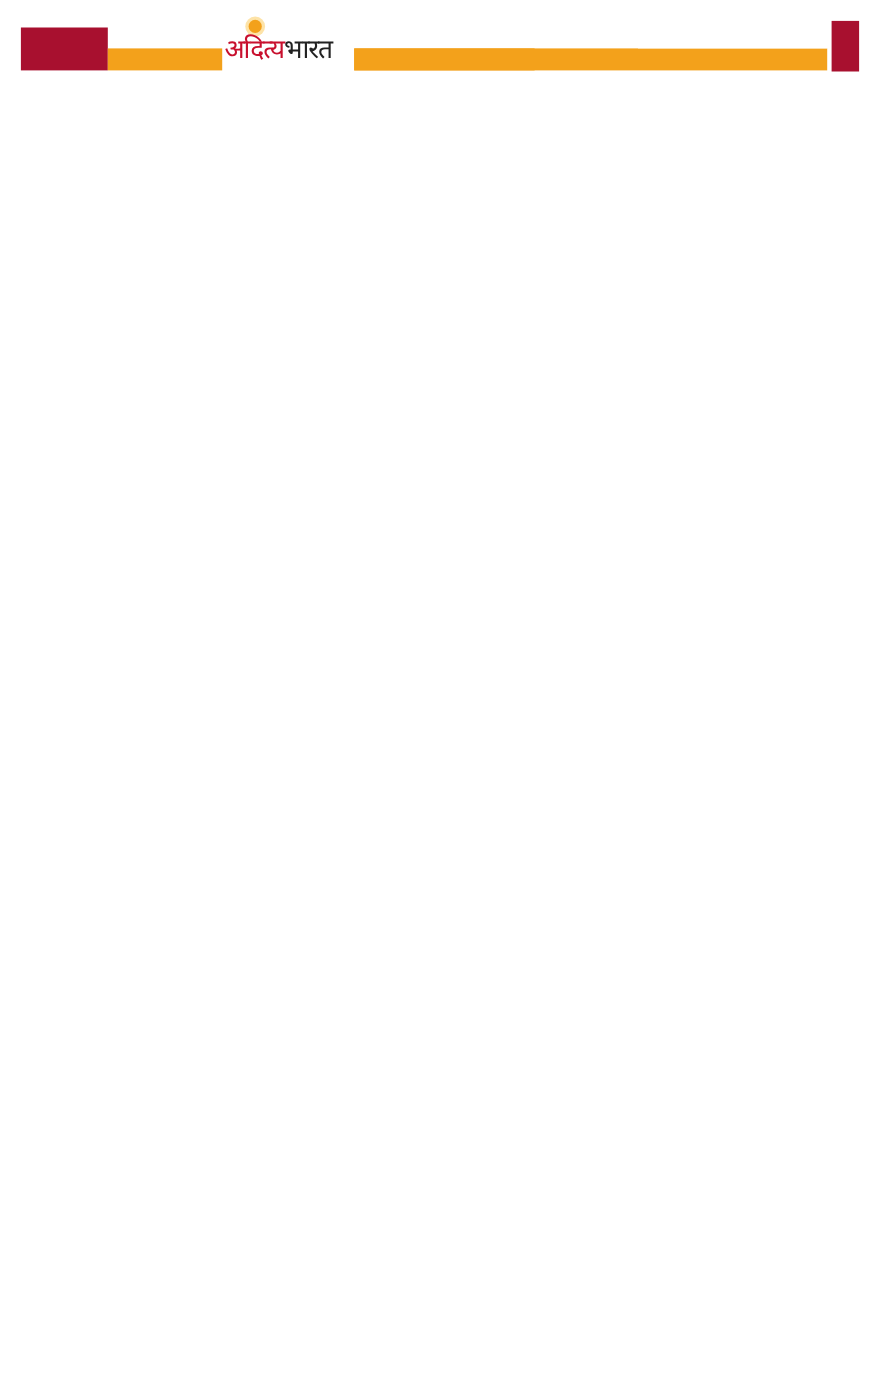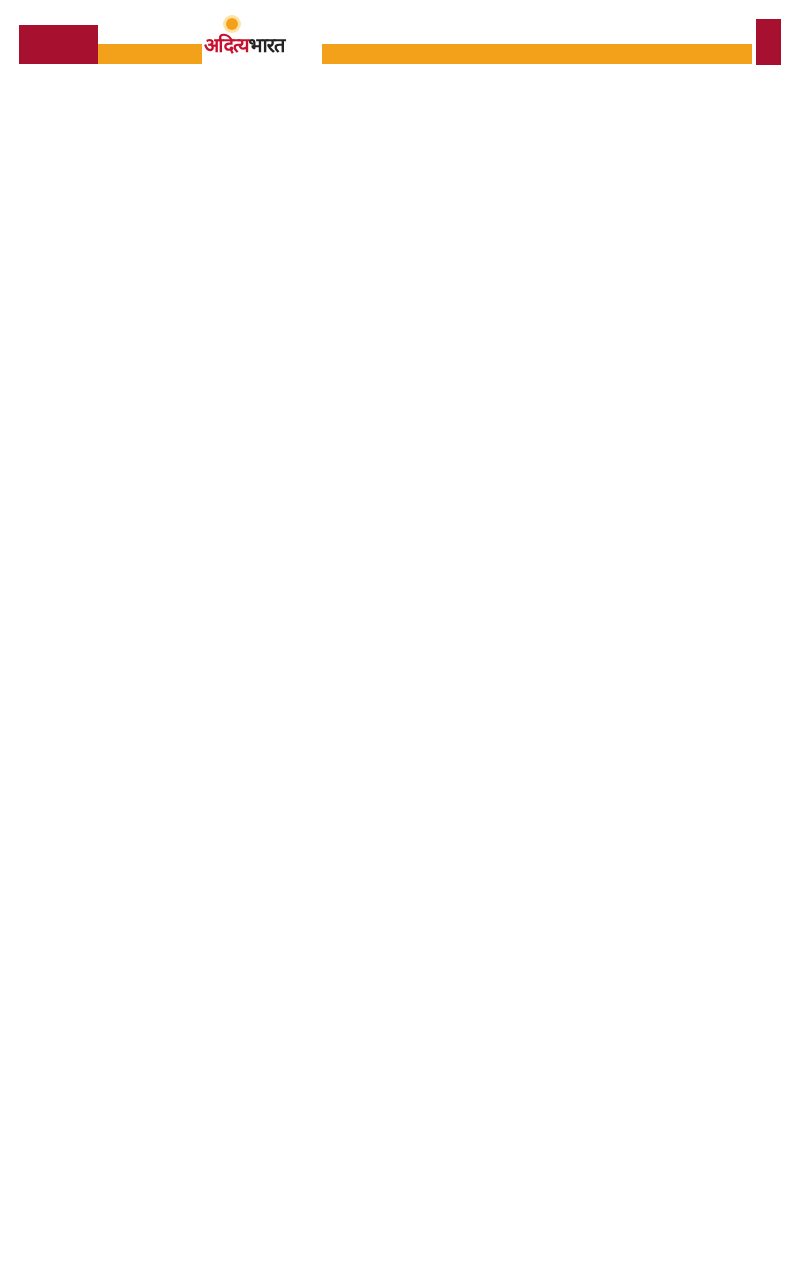--- a/index.html
+++ b/index.html
@@ -70,21 +70,21 @@
   <div class="abs red" style="left:490px;top:19px;width:20px;height:45px;display:flex;align-items:center;justify-content:center;font-size:16px;font-weight:bold"></div>
 </div>
 
 <div class="abs" style="left:0;top:0;width:800px;height:1262px;background:#fff">
 
   <div class="abs red" style="left:19px;top:25px;width:79px;height:39px;display:flex;align-items:center;justify-content:center;font-size:17px;font-weight:bold"></div>
   <div class="abs orange" style="left:98px;top:44px;width:104px;height:20px"></div>
   <div class="abs" style="left:204px;top:14px;width:118px;height:52px">
     <div style="position:absolute;left:22px;top:4px;width:12px;height:12px;border-radius:50%;background:#f3a11b;box-shadow:0 0 0 3px #fde3a8"></div>
     <div style="position:absolute;left:46px;top:10px;font-size:4px;color:#c8102e;white-space:nowrap"></div>
-    <div style="position:absolute;left:0;top:16px;font-size:20px;font-weight:bold;white-space:nowrap;letter-spacing:-1px;line-height:30px"><span style="color:#c8102e">अदित्य</span><span style="color:#222">भारत</span></div>
+    <div style="position:absolute;left:0;top:16px;font-size:24px;font-weight:normal;white-space:nowrap;letter-spacing:-1px;line-height:30px"><span style="color:#c8102e">अदित्य</span><span style="color:#222">भारत</span></div>
   </div>
   <div class="abs orange" style="left:322px;top:44px;width:164px;height:20px"></div>
   <div class="abs" style="left:600px;top:17px;width:150px;text-align:right;white-space:nowrap">
     <span style="font-size:13px;font-weight:bold"></span>
     <span style="font-size:7px"></span>
   </div>
   <div class="abs" style="left:640px;top:48px;width:108px;font-size:7px;text-align:right"></div>
   <div class="abs orange" style="left:322px;top:44px;width:430px;height:20px;z-index:0"></div>
   <div class="abs" style="left:580px;top:15px;width:172px;height:29px;background:#fff"></div>
   <div class="abs" style="left:580px;top:17px;width:170px;text-align:right;white-space:nowrap">

